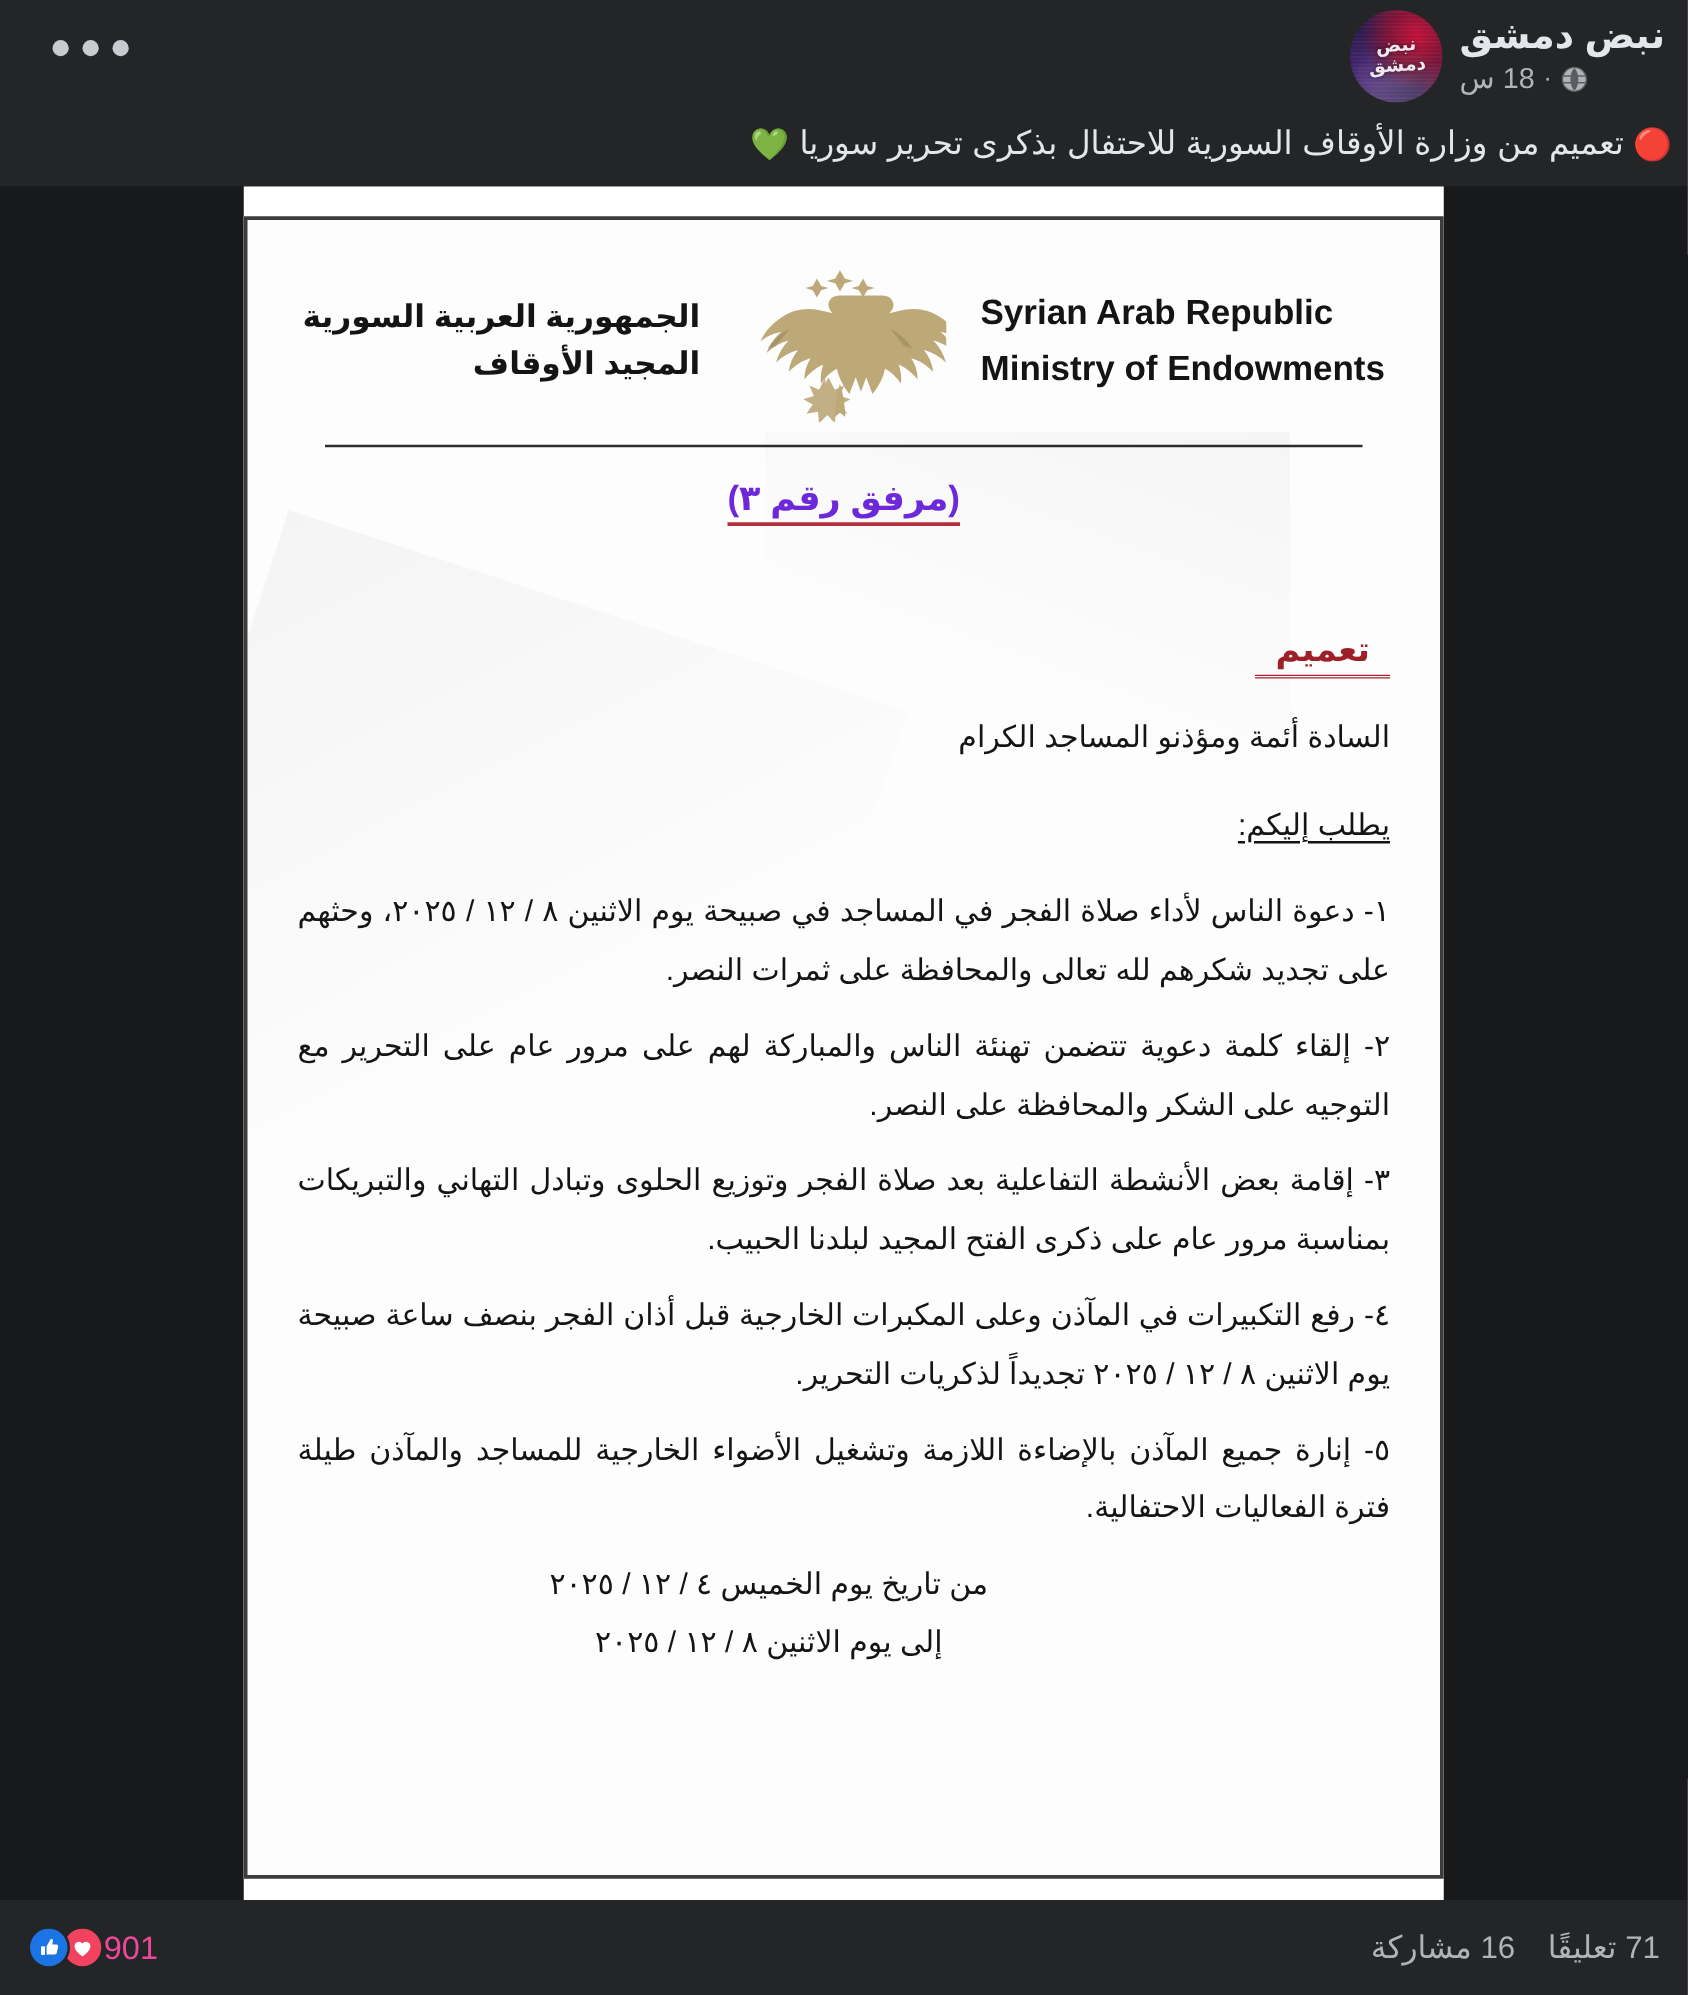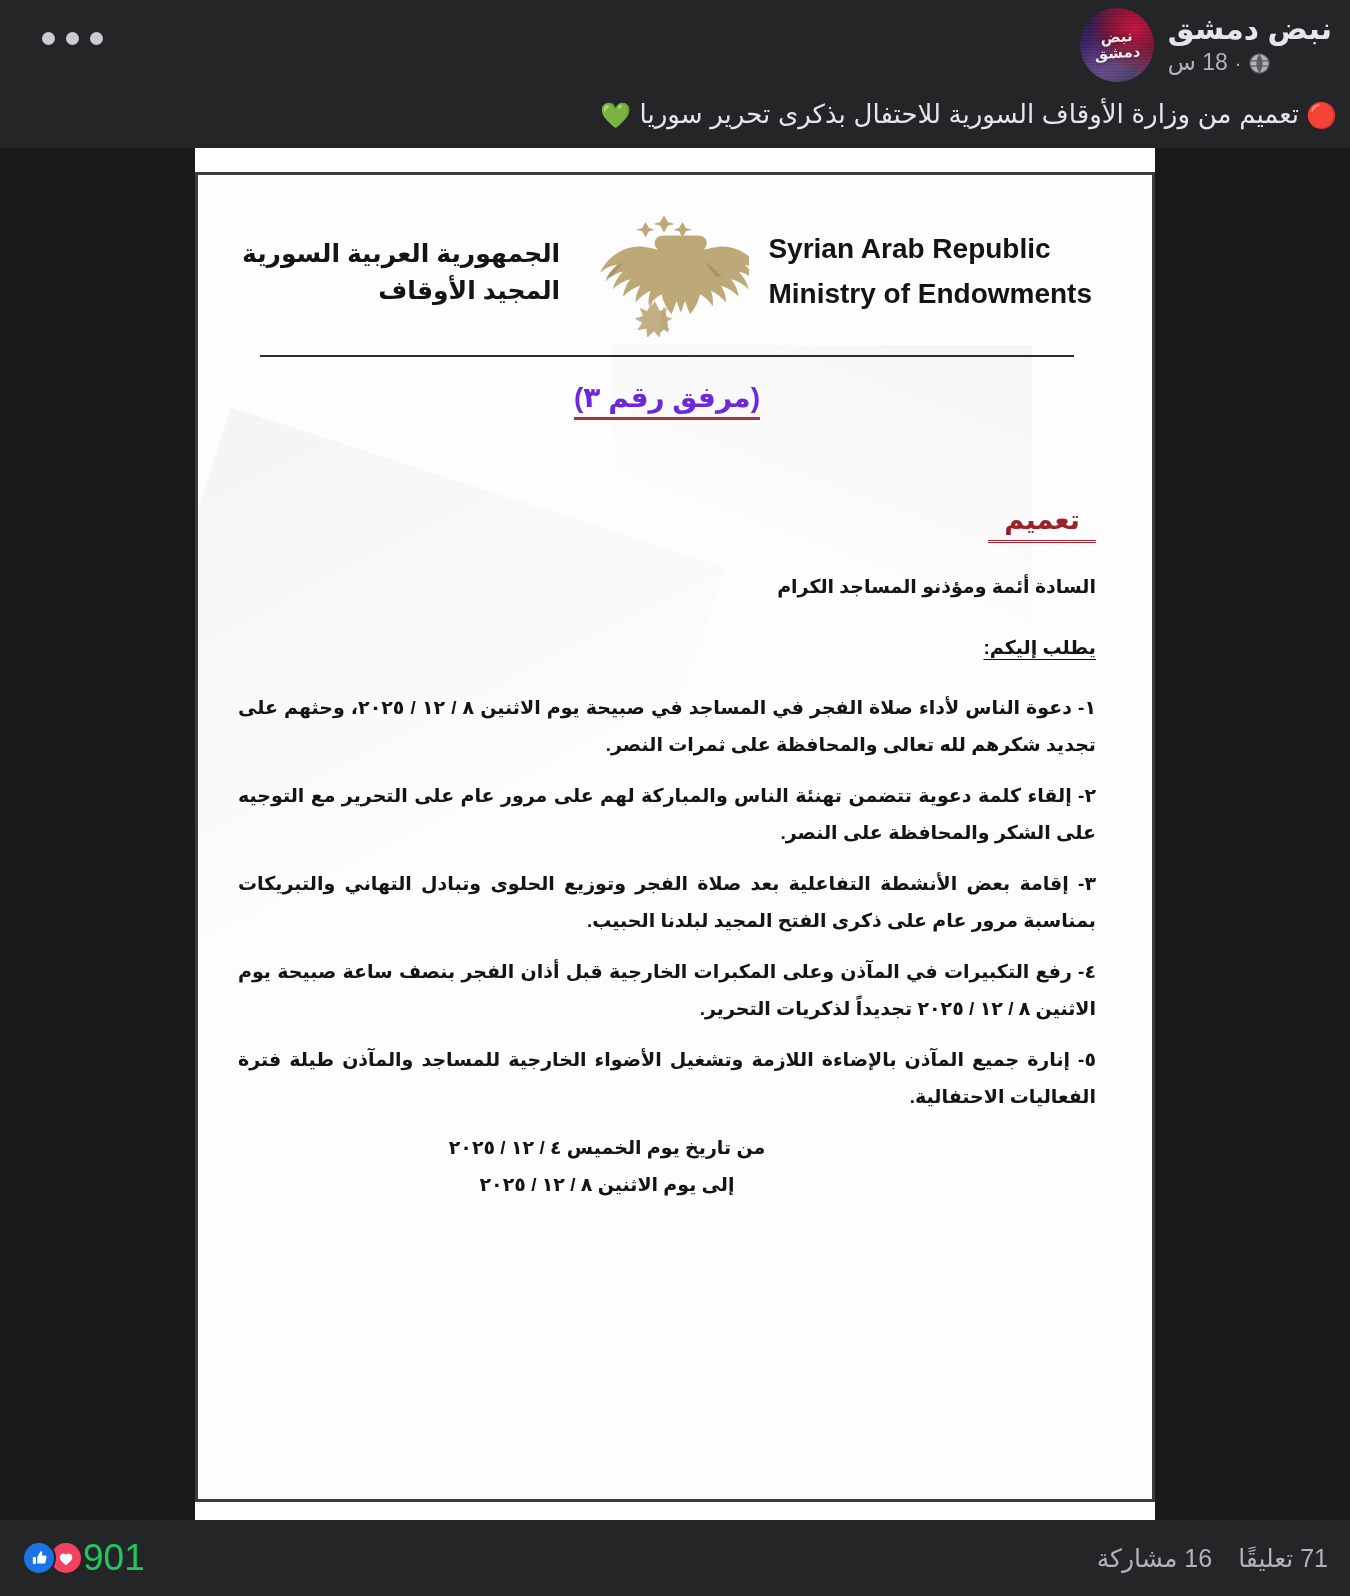--- a/index.html
+++ b/index.html
@@ -164,21 +164,21 @@
     position: relative;
     padding-top: 24px;
   }
 
   .doc-sheet {
     width: 1024px;
     min-height: 1330px;
     background: #fdfdfd;
     border: 3px solid #3c3c3c;
     position: relative;
-    padding: 26px 56px 30px 40px;
+    padding: 26px 40px 30px 40px;
     direction: rtl;
     color: #121212;
     overflow: hidden;
   }
   
   .doc-sheet::before {
     content: "";
     position: absolute;
     left: -60px;
     top: 300px;
@@ -266,24 +266,24 @@
     font-weight: bold;
     border-bottom: 3px double #a8232f;
     padding: 0 16px 4px 16px;
   }
 
   
   .doc-body {
     position: relative;
     z-index: 2;
     margin-top: 26px;
-    font-size: 19px;
+    font-size: 24px;
     line-height: 1.85;
     color: #141414;
-    font-weight: 700;
+    font-weight: 400;
   }
   .doc-body .salutation {
     text-align: right;
     margin-top: 6px;
   }
   .doc-body .intro {
     text-align: right;
     margin-top: 26px;
   }
   .doc-body .request {
@@ -342,22 +342,22 @@
     width: 34px; height: 34px;
     border-radius: 50%;
     display: flex;
     align-items: center;
     justify-content: center;
     border: 2px solid #242526;
   }
   .react-like { background: #1b74e4; margin-right: -7px; }
   .react-love { background: #f3425f; }
   .react-count {
-    color: #22c55e;
-    font-size: 37px;
+    color: #ec4899;
+    font-size: 26px;
     margin-right: 12px;
     direction: ltr;
   }
   .counts {
     display: flex;
     flex-direction: row;
     align-items: center;
     gap: 26px;
     color: #b0b3b8;
     font-size: 25px;

